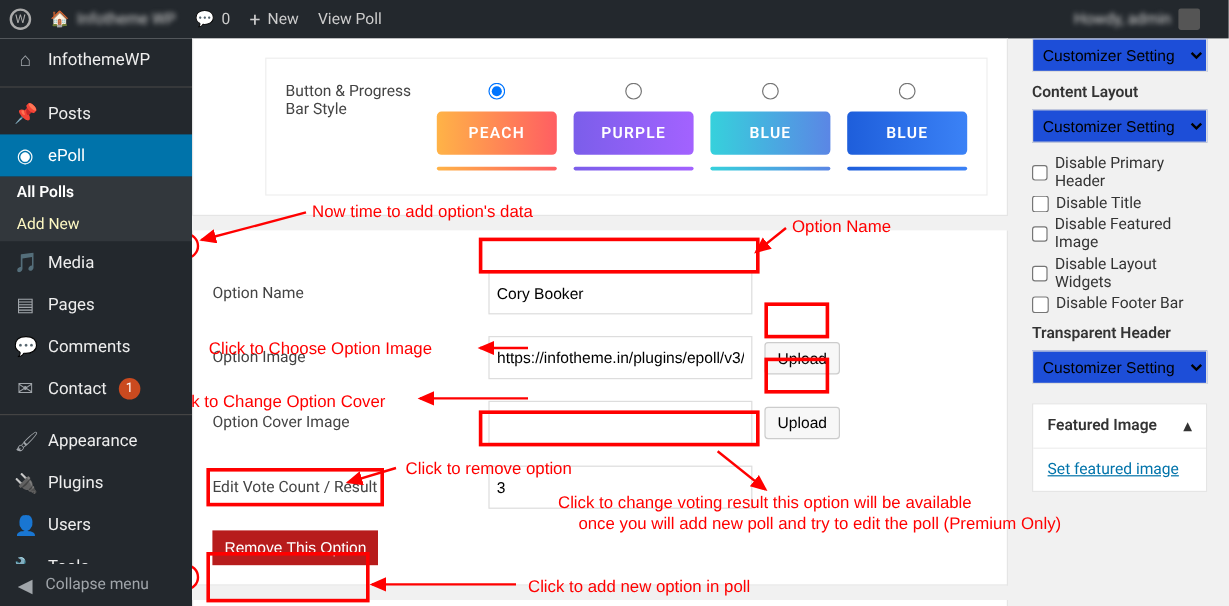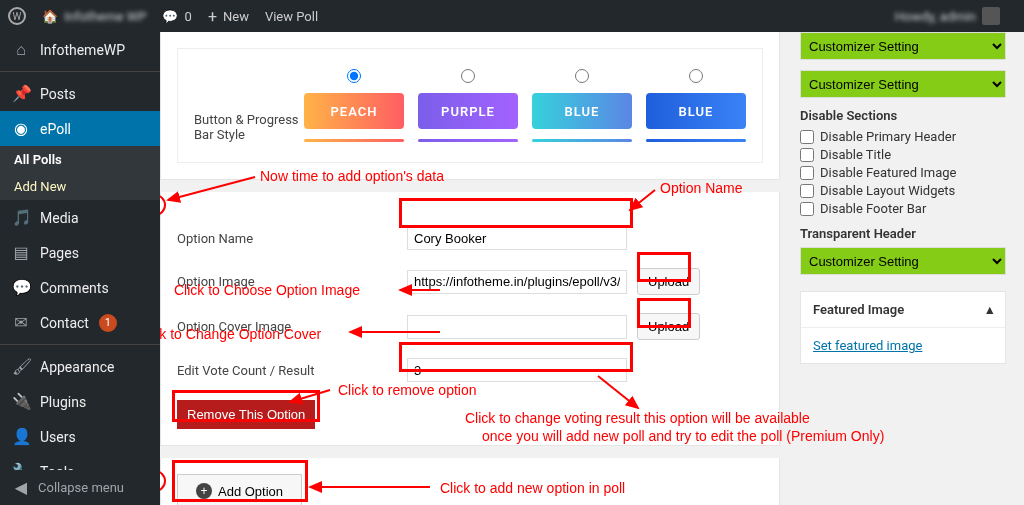--- a/index.html
+++ b/index.html
@@ -28,47 +28,47 @@
 .collapse { position: absolute; bottom: 0; left: 0; right: 0; padding: 8px 12px; display: flex; align-items: center; gap: 8px; color: #a0a5aa; background: #23282d; cursor: pointer; }
 
 
 .main { position: absolute; top: 32px; left: 160px; right: 0; bottom: 0; overflow: hidden; }
 .content-wrap { display: flex; height: 100%; }
 .center { flex: 1; padding: 0 20px 0 0; overflow: visible; position: relative; }
 .right-col { width: 230px; padding-right: 18px; }
 
 
 .meta-box { margin-bottom: 10px; }
-.meta-box select { width: 100%; height: 28px; border: 1px solid #ddd; background: #84cc16; font-size: 13px; padding: 1px 4px; }
+.meta-box select { width: 100%; height: 28px; border: 1px solid #ddd; background: #1d4ed8; font-size: 13px; padding: 1px 4px; }
 .meta-box label.head { font-weight: 600; display: block; margin-bottom: 6px; font-size: 13px; }
 .meta-box .chk { display: flex; align-items: center; gap: 6px; margin: 2px 0 3px 0; font-size: 13px; }
 .meta-box .chk input { width: 14px; height: 14px; }
 .postbox { background: #fff; border: 1px solid #e5e5e5; margin-top: 16px; }
 .postbox .hndle { padding: 10px 12px; font-weight: 600; border-bottom: 1px solid #eee; display: flex; justify-content: space-between; cursor: pointer; }
 .postbox .inside { padding: 10px 12px; }
 .postbox a { color: #0073aa; text-decoration: underline; }
 
 
 .panel { background: #fff; border: 1px solid #e5e5e5; border-top: none; padding: 16px; }
-.style-row { display: flex; align-items: flex-end; border: 1px solid #eee; padding: 20px 16px; }
+.style-row { display: flex; align-items: flex-start; gap: 16px; border: 1px solid #eee; padding: 20px 16px; margin-left: 44px; }
 .style-label { width: 110px; font-size: 13px; color: #444; }
 .style-opts { display: flex; gap: 14px; flex: 1; }
 .style-opt { display: flex; flex-direction: column; align-items: center; gap: 10px; width: 100px; }
 .style-opt input[type=radio] { width: 14px; height: 14px; }
 .style-btn { width: 100px; height: 36px; display: flex; align-items: center; justify-content: center; color: #fff; font-weight: 600; border-radius: 4px; font-size: 13px; letter-spacing: 1px; }
 .style-line { width: 100px; height: 3px; border-radius: 2px; }
 .peach { background: linear-gradient(90deg,#ffb347,#ff5e62); }
 .purple { background: linear-gradient(90deg,#7b5eea,#a362ff); }
 .aqua { background: linear-gradient(90deg,#36d1dc,#5b86e5); }
 .blue { background: linear-gradient(90deg,#1e5edb,#3b82f6); }
 
 .option-panel { margin-top: 12px; }
 .option-panel .row { display: flex; align-items: center; margin-bottom: 18px; }
 .option-panel .row .lbl { width: 230px; font-size: 13px; color: #444; }
-.option-panel input[type=text] { height: 24px; border: 1px solid #ddd; padding: 0 6px; font-size: 13px; }
+.option-panel input[type=text] { height: 36px; border: 1px solid #ddd; padding: 0 6px; font-size: 13px; }
 .option-panel .btn { border: 1px solid #ccc; background: #f7f7f7; padding: 5px 10px; font-size: 13px; cursor: pointer; border-radius: 3px; }
 .remove-btn { background: #b71c1c; color: #fff; padding: 7px 10px; font-size: 13px; border: none; cursor: pointer; }
 .add-btn { background: #f7f7f7; border: 1px solid #ccc; padding: 8px 18px; font-size: 13px; cursor: pointer; display: inline-flex; align-items: center; gap: 6px; }
 .add-btn .plus { width: 16px; height: 16px; border-radius: 50%; background: #444; color: #fff; display: inline-flex; align-items: center; justify-content: center; font-size: 12px; line-height: 1; }
 
 
 .anno { position: absolute; color: #ff0000; font-family: sans-serif; font-size: 14px; pointer-events: none; }
 .anno-box { position: absolute; border: 3px solid #ff0000; pointer-events: none; }
 .anno-circle { position: absolute; width: 22px; height: 22px; border: 2px solid #ff0000; border-radius: 50%; color: #ff0000; display: flex; align-items: center; justify-content: center; font-size: 13px; background: #fff; pointer-events: none; }
 svg.anno-svg { position: absolute; inset: 0; width: 100%; height: 100%; pointer-events: none; }
@@ -224,24 +224,24 @@
             <span>Add Option</span>
           </button>
       </div>
     </div>
 
     <div class="right-col">
       <div class="meta-box">
         <select><option>Customizer Setting</option></select>
       </div>
       <div class="meta-box">
+        <label class="head">Content Layout</label>
         <select><option>Customizer Setting</option></select>
       </div>
       <div class="meta-box">
-        <label class="head">Disable Sections</label>
         <div class="chk">
             <input type="checkbox" style="">
             <span>Disable Primary Header</span>
           </div>
         <div class="chk">
             <input type="checkbox" style="">
             <span>Disable Title</span>
           </div>
         <div class="chk">
             <input type="checkbox" style="">

